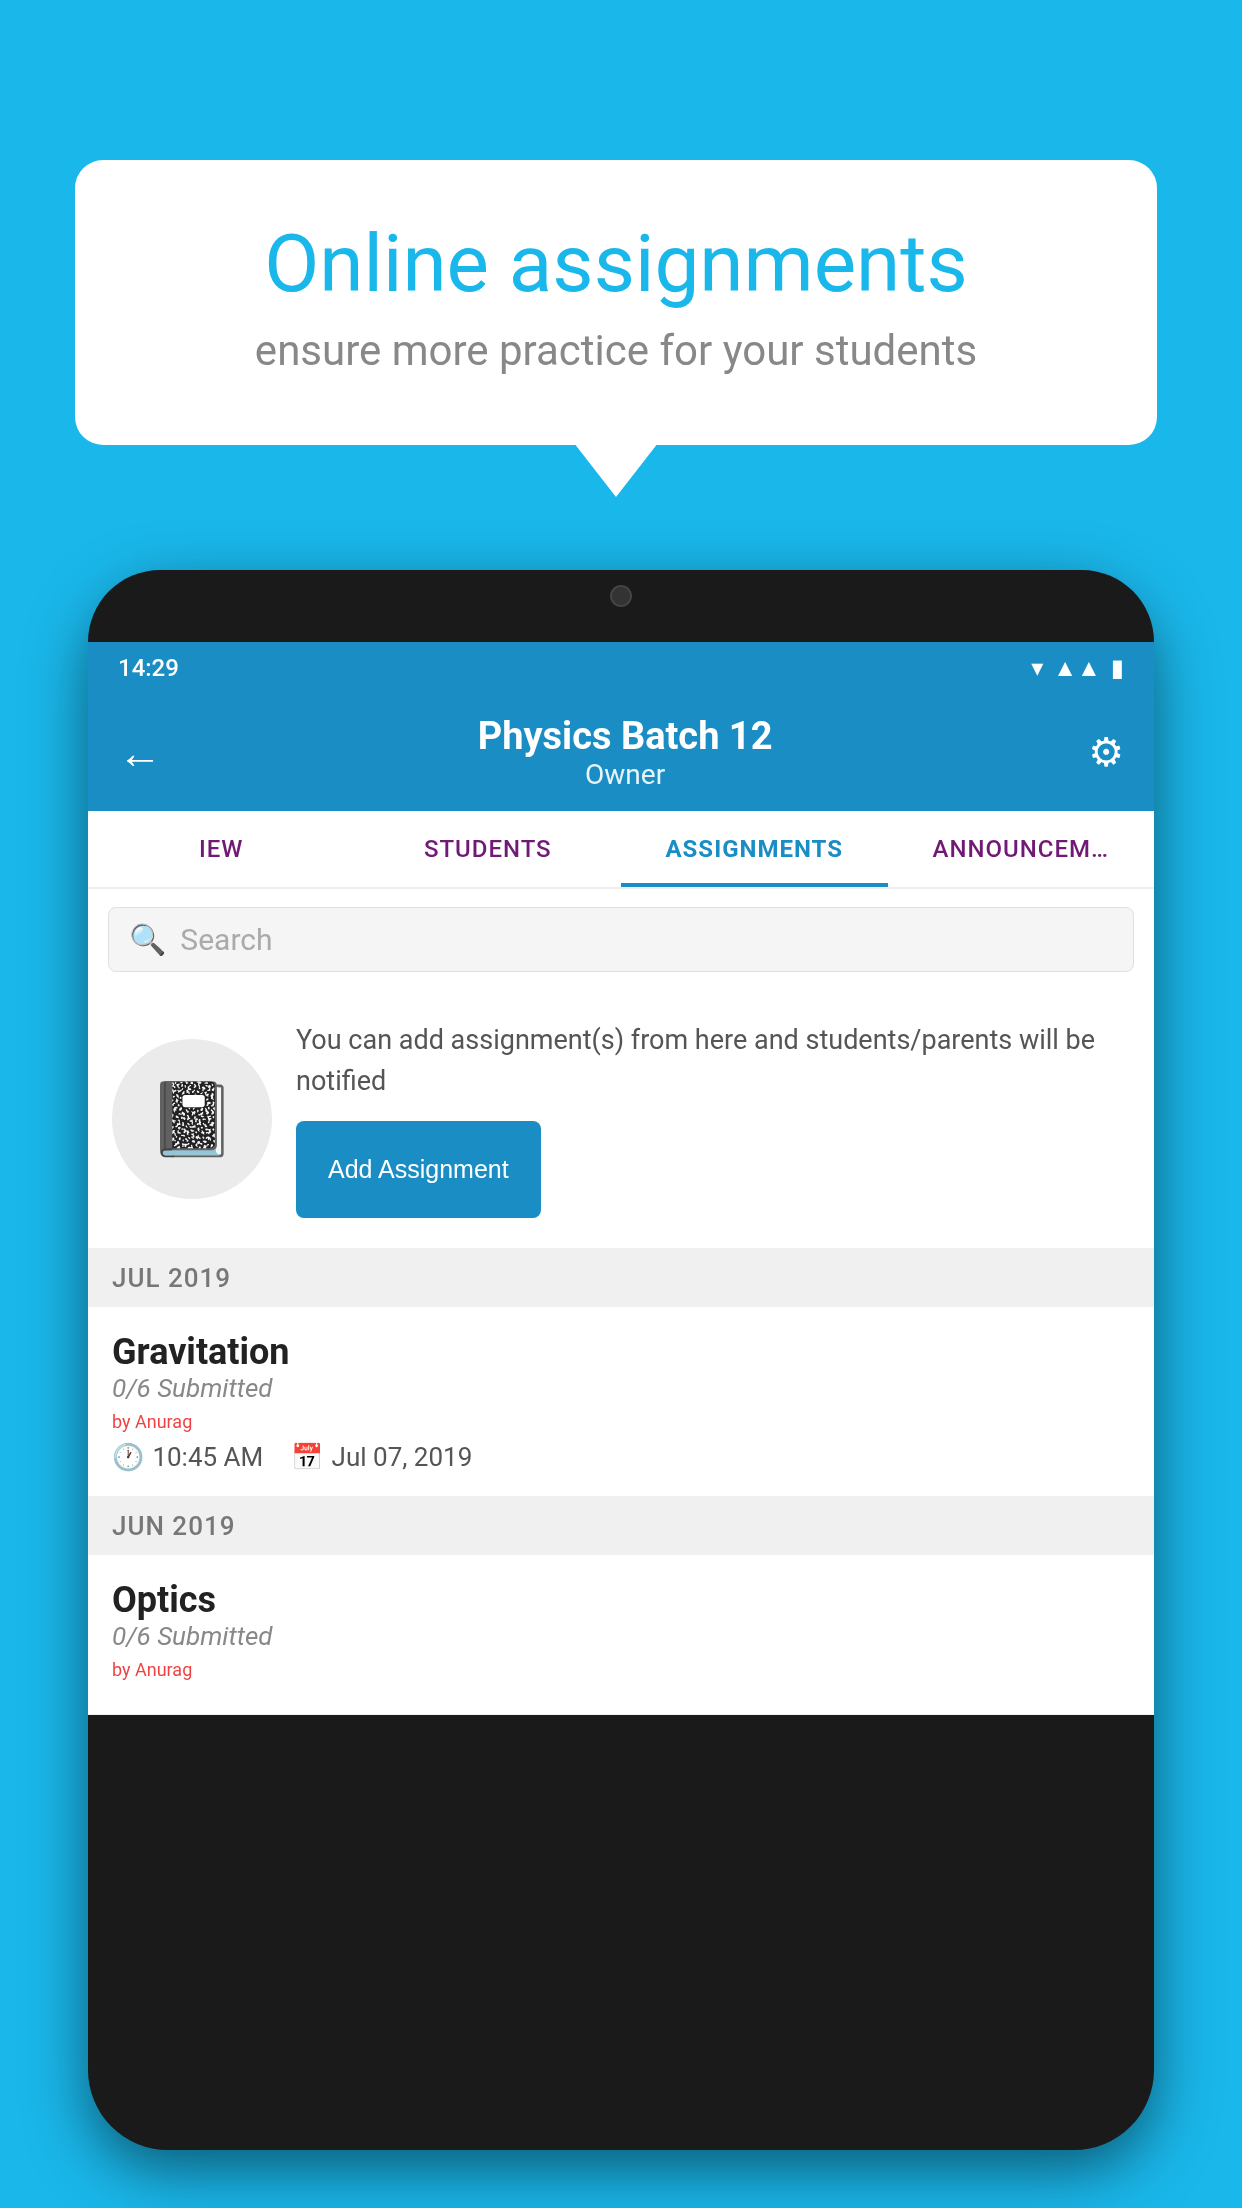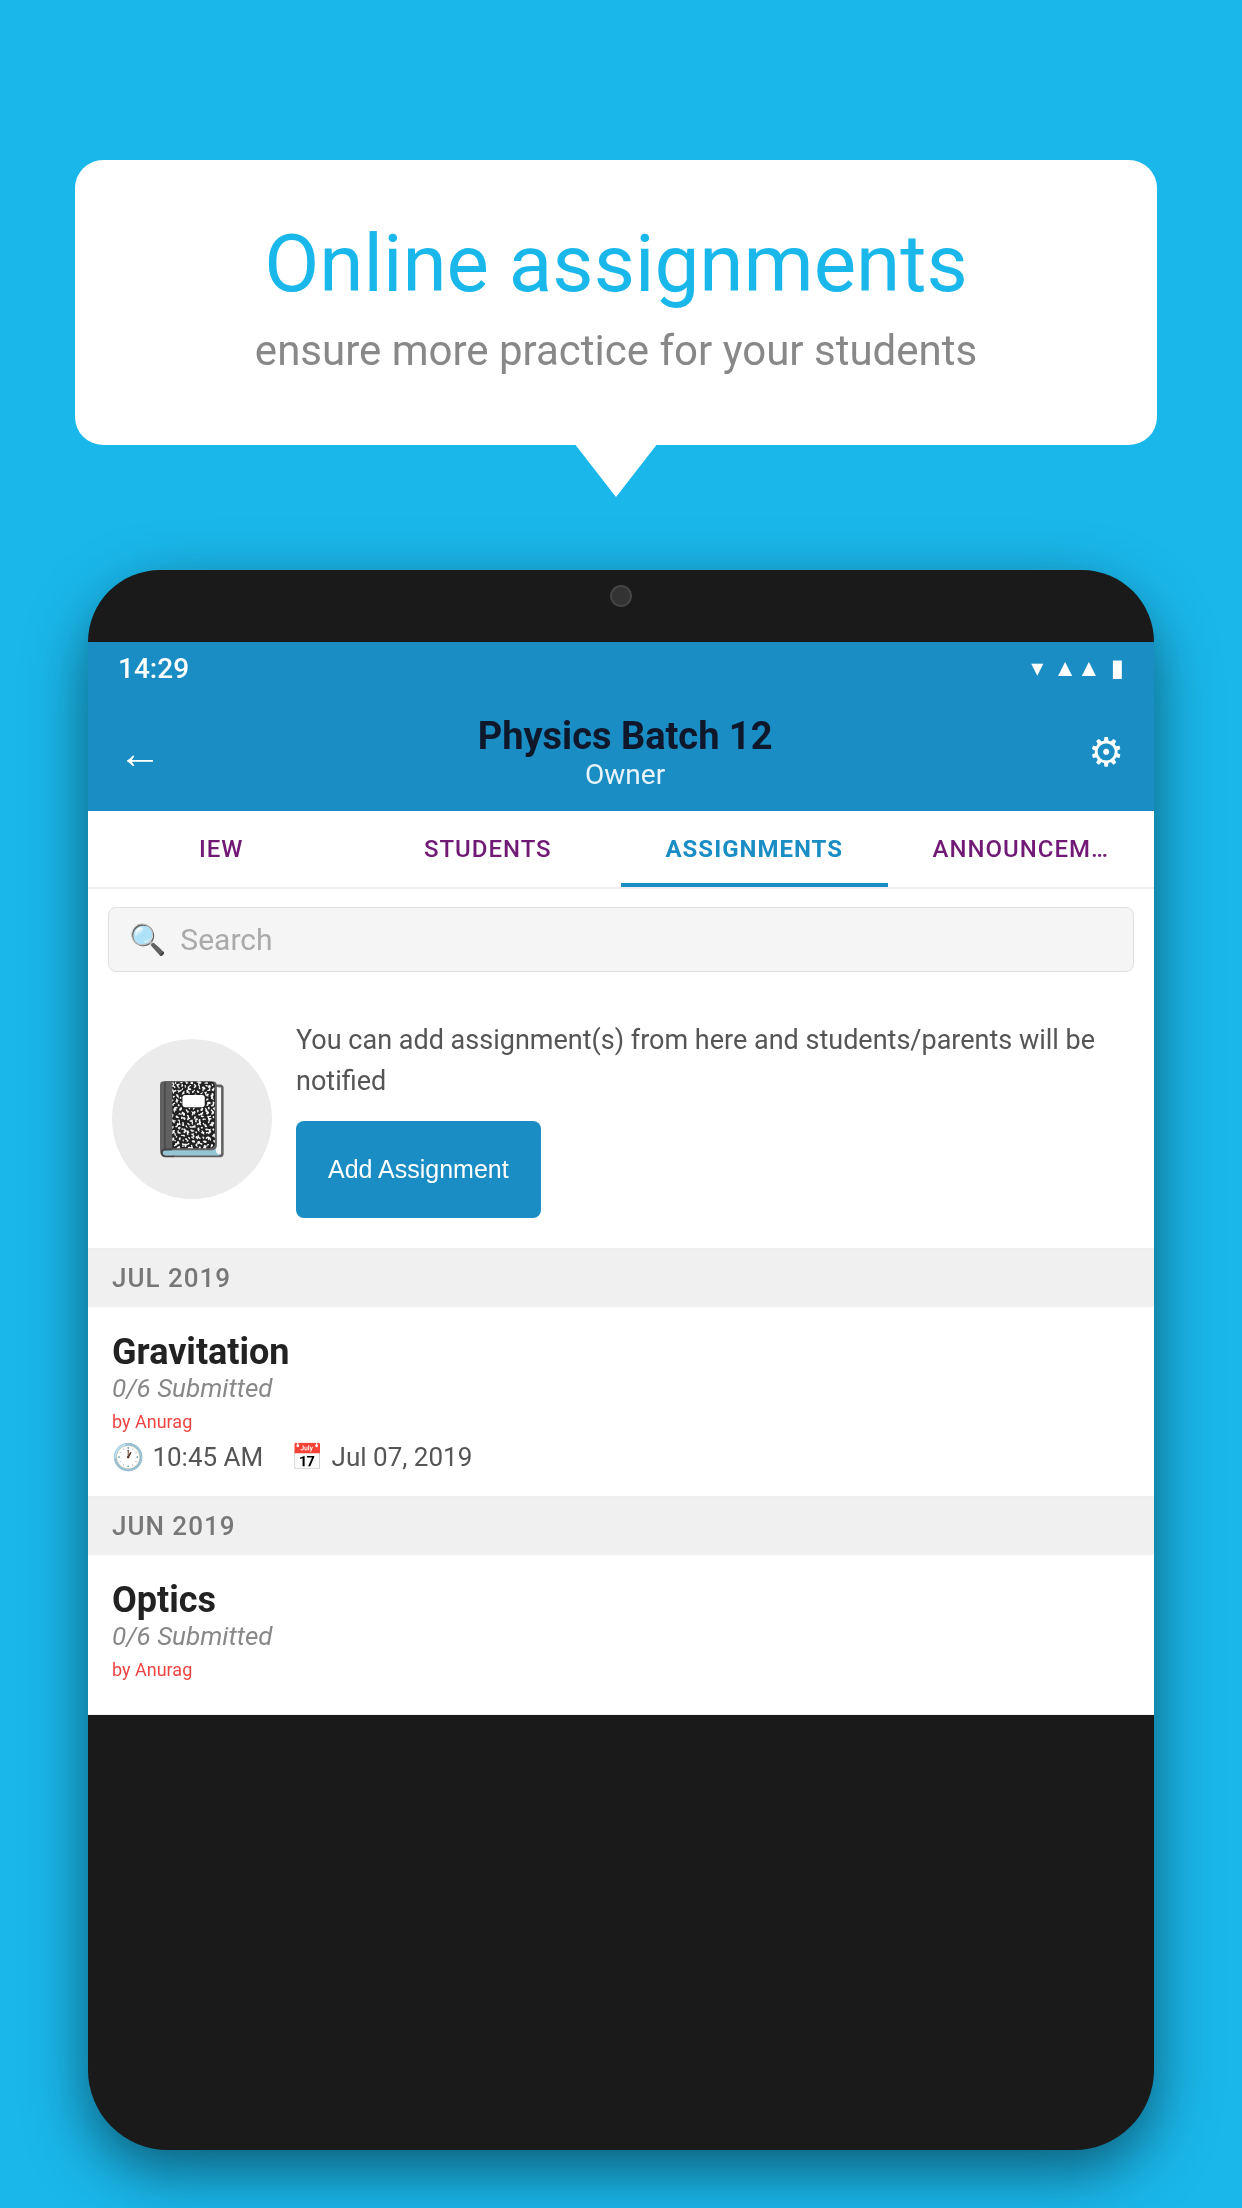--- a/index.html
+++ b/index.html
@@ -103,21 +103,21 @@
     .status-bar {
       background: #1a8dc4;
       height: 52px;
       display: flex;
       align-items: center;
       justify-content: space-between;
       padding: 0 30px;
     }
     .status-time {
       color: white;
-      font-size: 28px;
+      font-size: 24px;
       font-weight: 500;
     }
     .status-icons {
       display: flex;
       align-items: center;
       gap: 10px;
     }
     .status-icon {
       color: white;
       font-size: 24px;
@@ -132,21 +132,21 @@
     }
     .header-back {
       color: white;
       font-size: 44px;
       cursor: pointer;
     }
     .header-center {
       text-align: center;
     }
     .header-title {
-      color: #0f172a;
+      color: #ffffff;
       font-size: 38px;
       font-weight: 700;
     }
     .header-subtitle {
       color: rgba(255,255,255,0.9);
       font-size: 28px;
       font-weight: 400;
     }
     .header-settings {
       color: white;

